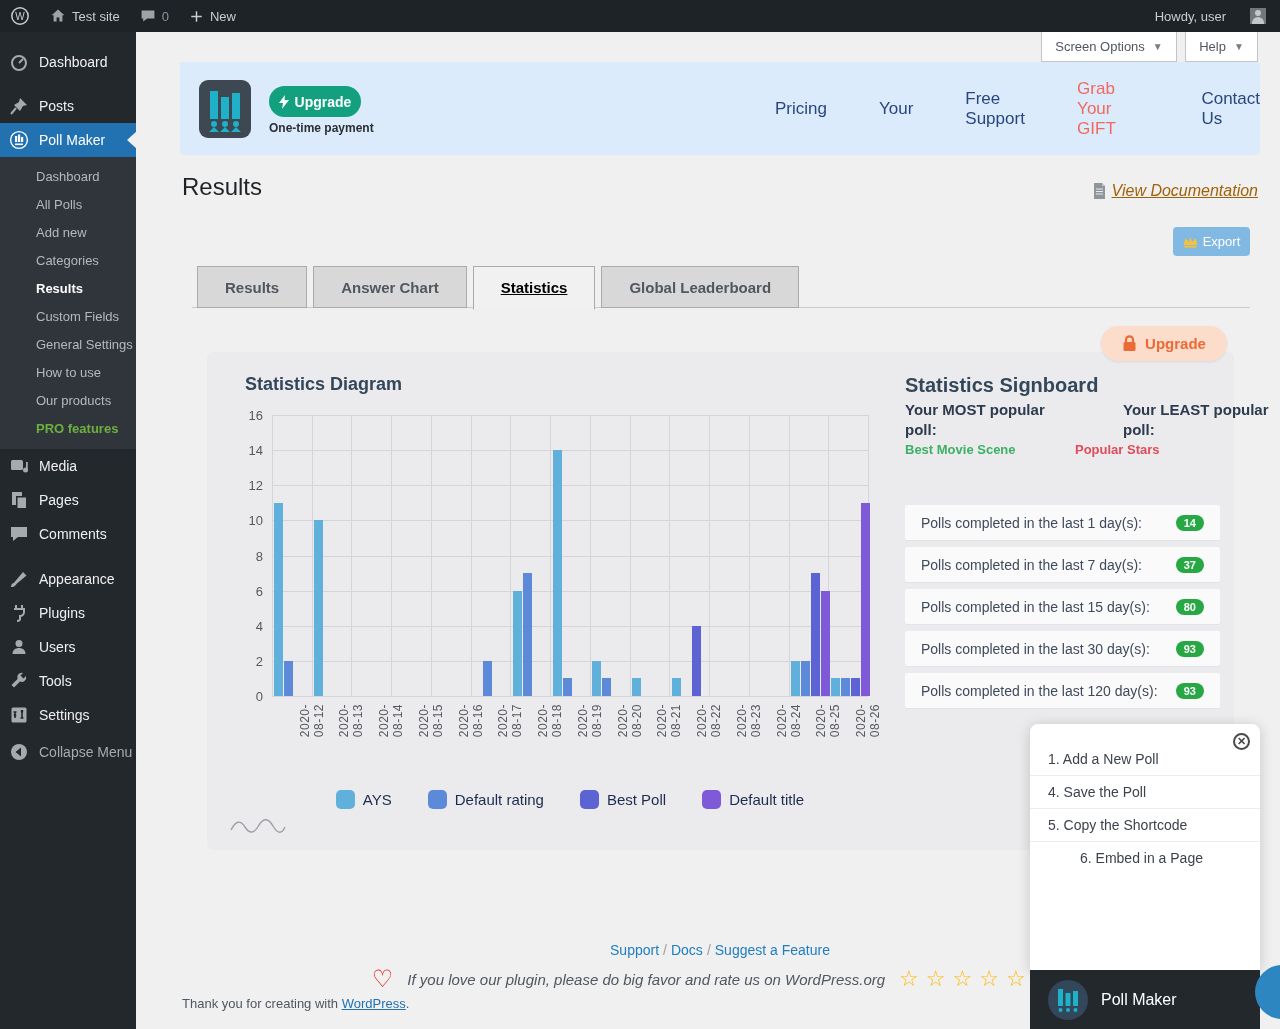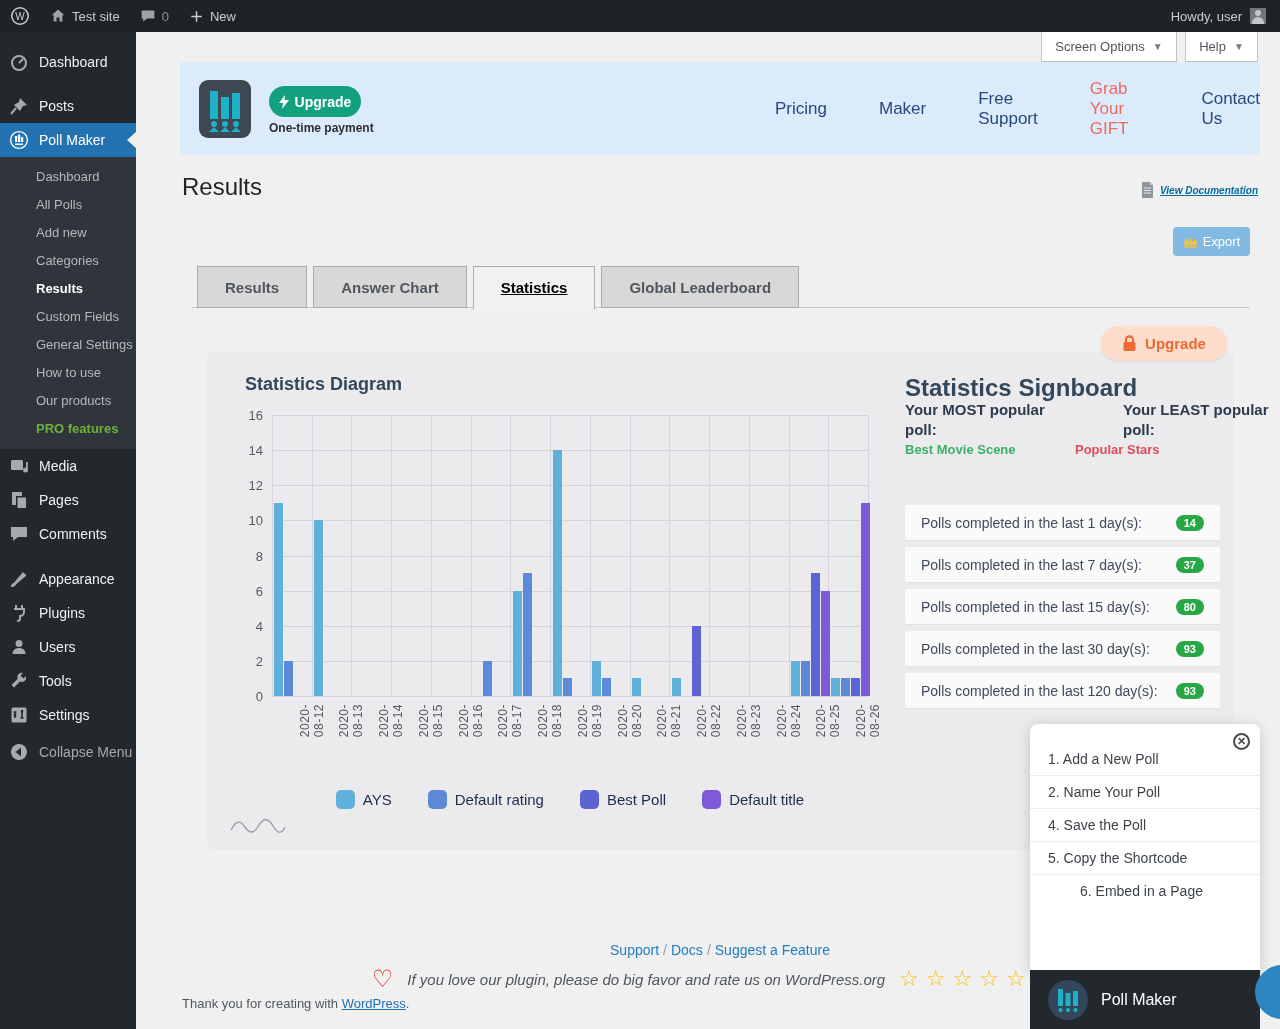--- a/index.html
+++ b/index.html
@@ -3,21 +3,21 @@
 <meta charset="utf-8">
 <style>
   * { margin:0; padding:0; box-sizing:border-box; }
   html,body { width:1280px; height:1029px; overflow:hidden; background:#f0f0f1;
     font-family:"Liberation Sans", sans-serif; position:relative; }
 
   
   #adminbar { position:absolute; left:0; top:0; width:1280px; height:32px; background:#1d2327;
     display:flex; align-items:center; color:#c8cdd2; font-size:13px; z-index:50; }
   .ab-item { display:flex; align-items:center; gap:6px; padding:0 10px; height:32px; cursor:pointer; }
-  .ab-right { position:absolute; right:6px; top:0; display:flex; align-items:center; height:32px; gap:8px; padding:10px 8px; }
+  .ab-right { position:absolute; right:6px; top:0; display:flex; align-items:center; height:32px; gap:24px; padding:10px 8px; }
   .avatar { width:16px; height:16px; background:#72777c; display:inline-block; position:relative; }
   .avatar::before { content:""; position:absolute; left:5px; top:2px; width:6px; height:6px; border-radius:50%; background:#c3c8cc; }
   .avatar::after { content:""; position:absolute; left:2px; top:9px; width:12px; height:7px; border-radius:6px 6px 0 0; background:#c3c8cc; }
 
   
   #sidebar { position:absolute; left:0; top:32px; width:136px; height:997px; background:#23282d; z-index:40; }
   #menu { padding-top:13px; }
   .mi { height:34px; display:flex; align-items:center; gap:10px; padding-left:9px;
     color:#f0f0f1; font-size:14px; cursor:pointer; position:relative; }
   .mi svg { flex:0 0 20px; }
@@ -44,21 +44,21 @@
     background:#13a07e; color:#fff; font-weight:bold; font-size:14px; display:flex; align-items:center; justify-content:center; gap:6px; cursor:pointer;
     font-family:"Liberation Sans", sans-serif;}
   #one-time { position:absolute; left:89px; top:59px; font-size:12px; font-weight:bold; color:#2b2f33; }
   #banner-nav { position:absolute; left:595px; top:0; height:93px; display:flex; align-items:center; gap:52px; }
   #banner-nav a { color:#27477e; font-size:17px; text-decoration:none; cursor:pointer; }
   #banner-nav a.gift { color:#ef6a5e; }
 
   
   #page-title { position:absolute; left:182px; top:173px; font-size:24px; font-weight:400; color:#1d2327; }
   #view-doc { position:absolute; right:22px; top:182px; display:flex; align-items:center; gap:6px;
-    color:#0369a1; font-size:10px; font-style:italic; text-decoration:underline; cursor:pointer;font-weight:bold; }
+    color:#a16207; font-size:16px; font-style:italic; text-decoration:underline; cursor:pointer; }
   #export-btn { position:absolute; left:1173px; top:227px; width:77px; height:29px; background:#82b9e2; border:none;
     border-radius:4px; color:#fff; font-size:13px; display:flex; align-items:center; justify-content:center; gap:5px; cursor:pointer;
     font-family:"Liberation Sans", sans-serif;}
 
   
   #tabs-line { position:absolute; left:192px; top:307px; width:1058px; border-top:1px solid #c9cacb; }
   #tabs { position:absolute; left:197px; top:266px; display:flex; gap:6px; z-index:2; }
   .tab { height:42px; line-height:42px; padding:0 27px; background:#d8d8d9; border:1px solid #ababad;
     font-size:15px; font-weight:bold; color:#50575e; cursor:pointer; }
   .tab.active { background:#f1f1f1; color:#000; text-decoration:underline; border-bottom-color:#f1f1f1; height:44px; }
@@ -76,21 +76,21 @@
   .vline { position:absolute; top:0; width:1px; height:100%; background:#d4d4da; }
   .ylab { position:absolute; right:100%; margin-right:9px; transform:translateY(-50%); font-size:13px; color:#55595e; }
   .xlab { position:absolute; top:100%; margin-top:8px; writing-mode:vertical-rl; transform:rotate(180deg);
     font-size:12px; color:#55595e; letter-spacing:.5px; }
   .bar { position:absolute; bottom:0; width:9px; }
   #legend { position:absolute; left:65px; top:438px; width:596px; display:flex; justify-content:center; gap:36px; }
   .leg { display:flex; align-items:center; gap:8px; font-size:15px; color:#1e2b4f; }
   .leg i { width:19px; height:19px; border-radius:5px; display:inline-block; }
   #squiggle { position:absolute; left:22px; top:458px; }
 
-  #sb-title { position:absolute; left:698px; top:22px; font-size:24px; font-weight:bold; color:#33475b; }
+  #sb-title { position:absolute; left:698px; top:22px; font-size:20px; font-weight:bold; color:#33475b; }
   .sb-col { position:absolute; top:48px; width:160px; font-size:15px; font-weight:bold; color:#2e3b4e; line-height:1.35; }
   .sb-val { position:absolute; top:90px; font-size:13px; font-weight:bold; }
   #sb-most-val { left:698px; color:#3cb064; }
   #sb-least-val { left:868px; color:#e14b5a; }
   #sb-table { position:absolute; left:698px; top:153px; width:315px; }
   .srow { display:flex; align-items:center; justify-content:space-between; background:#fafafb; height:35px;
     margin-bottom:7px; padding:0 16px; border-radius:2px; font-size:14px; color:#3f4a5a; box-shadow:0 1px 0 #e3e3e7; }
   .srow b { background:#28a745; color:#fff; border-radius:9px; padding:2px 8px; font-size:11px; }
 
   
@@ -289,21 +289,21 @@
   </span>
   <button id="upgrade-btn">
     <svg width="10" height="14" viewBox="0 0 10 14">
         <path d="M6 0 L0 8 H4 L3 14 L10 5 H5.5 Z" fill="#fff"></path>
       </svg>
     <span>Upgrade</span>
   </button>
   <div id="one-time">One-time payment</div>
   <nav id="banner-nav">
       <a>Pricing</a>
-      <a>Maker</a>
+      <a>Your</a>
       <a>Free Support</a>
       <a class="gift">Grab Your GIFT</a>
       <a>Contact Us</a>
     </nav>
 </div>
 
 <h1 id="page-title">Results</h1>
 <div id="view-doc">
   <svg width="13" height="16" viewBox="0 0 13 16">
       <path d="M1 0 h8 l3 3 v13 H1 z" fill="#8f959b"></path>
@@ -460,21 +460,20 @@
         <span>Polls completed in the last 120 day(s):</span>
         <b>93</b>
       </div>
     </div>
 </div>
 
 <div id="tutorial">
   <div id="tut-close">✕</div>
   <div id="tut-list">
       <div class="tut-item">1. Add a New Poll</div>
-      <div class="tut-item">2. Name Your Poll</div>
       <div class="tut-item">4. Save the Poll</div>
       <div class="tut-item">5. Copy the Shortcode</div>
       <div class="tut-item">6. Embed in a Page</div>
     </div>
 </div>
 <div id="tut-footer">
   <svg width="40" height="40" viewBox="0 0 40 40">
       <circle cx="20" cy="20" r="20" fill="#33475b"></circle>
       <rect x="10" y="9" width="5" height="17" fill="#1fb1c9"></rect>
       <rect x="17.5" y="13" width="5" height="13" fill="#1fb1c9"></rect>

